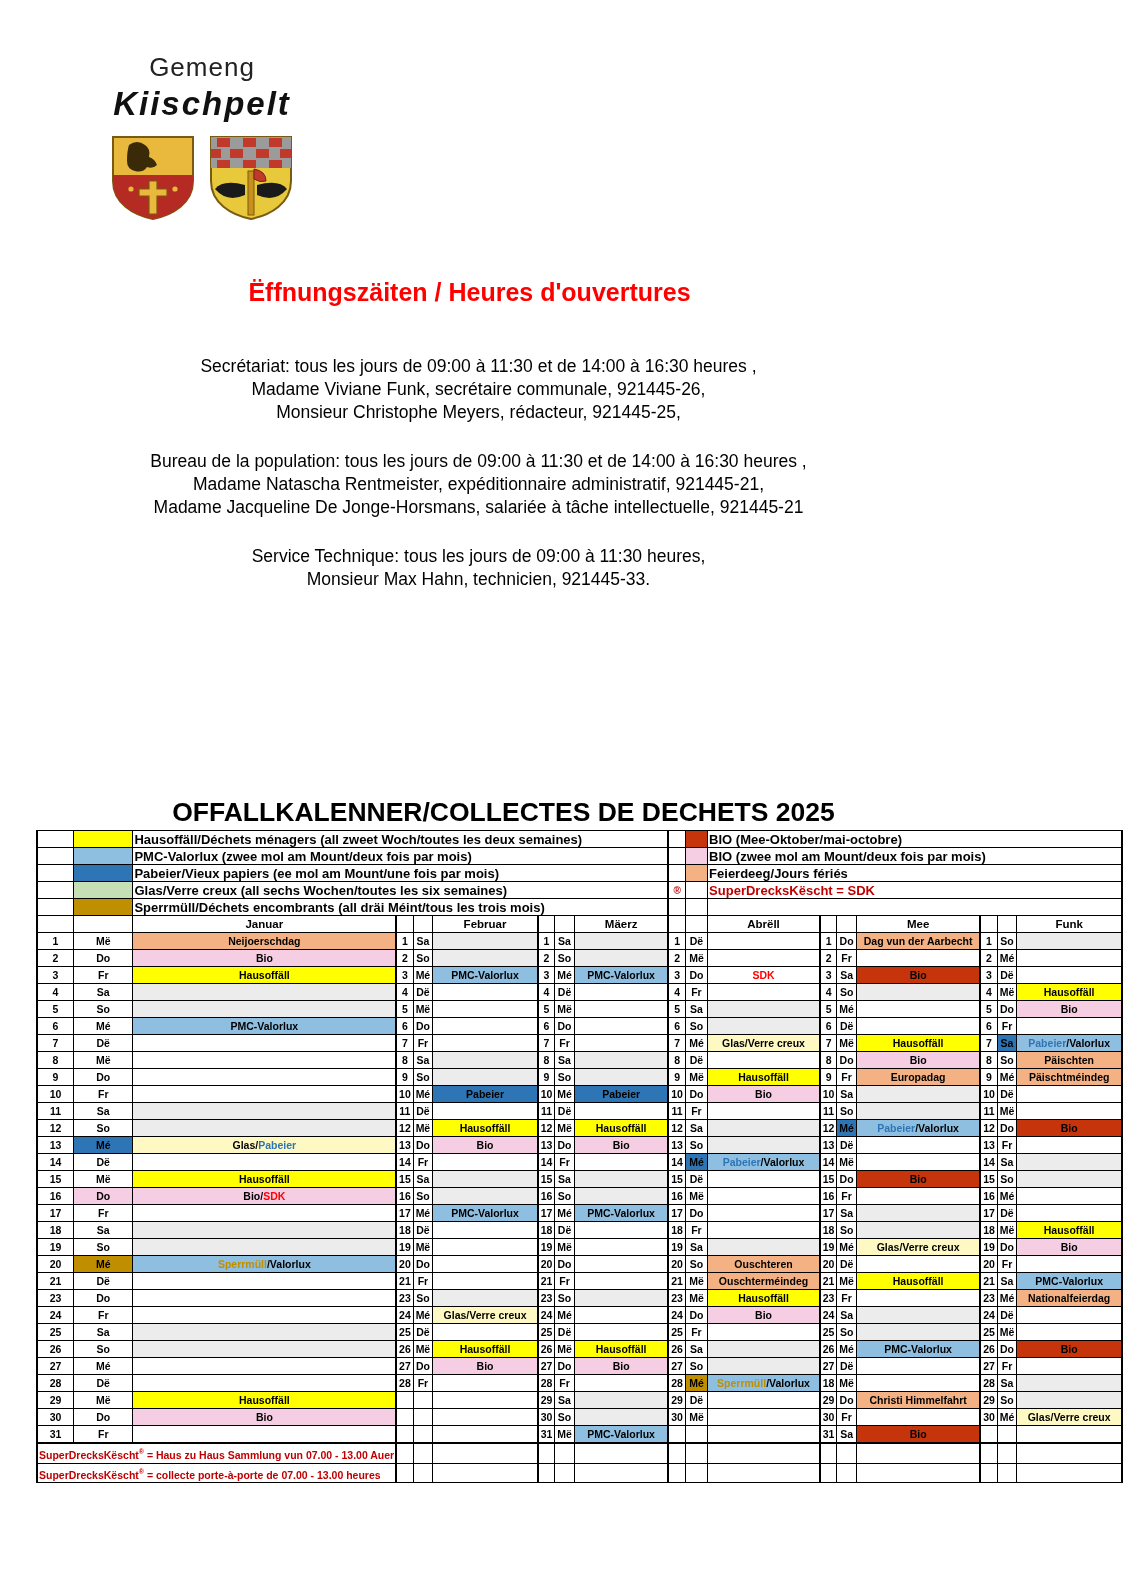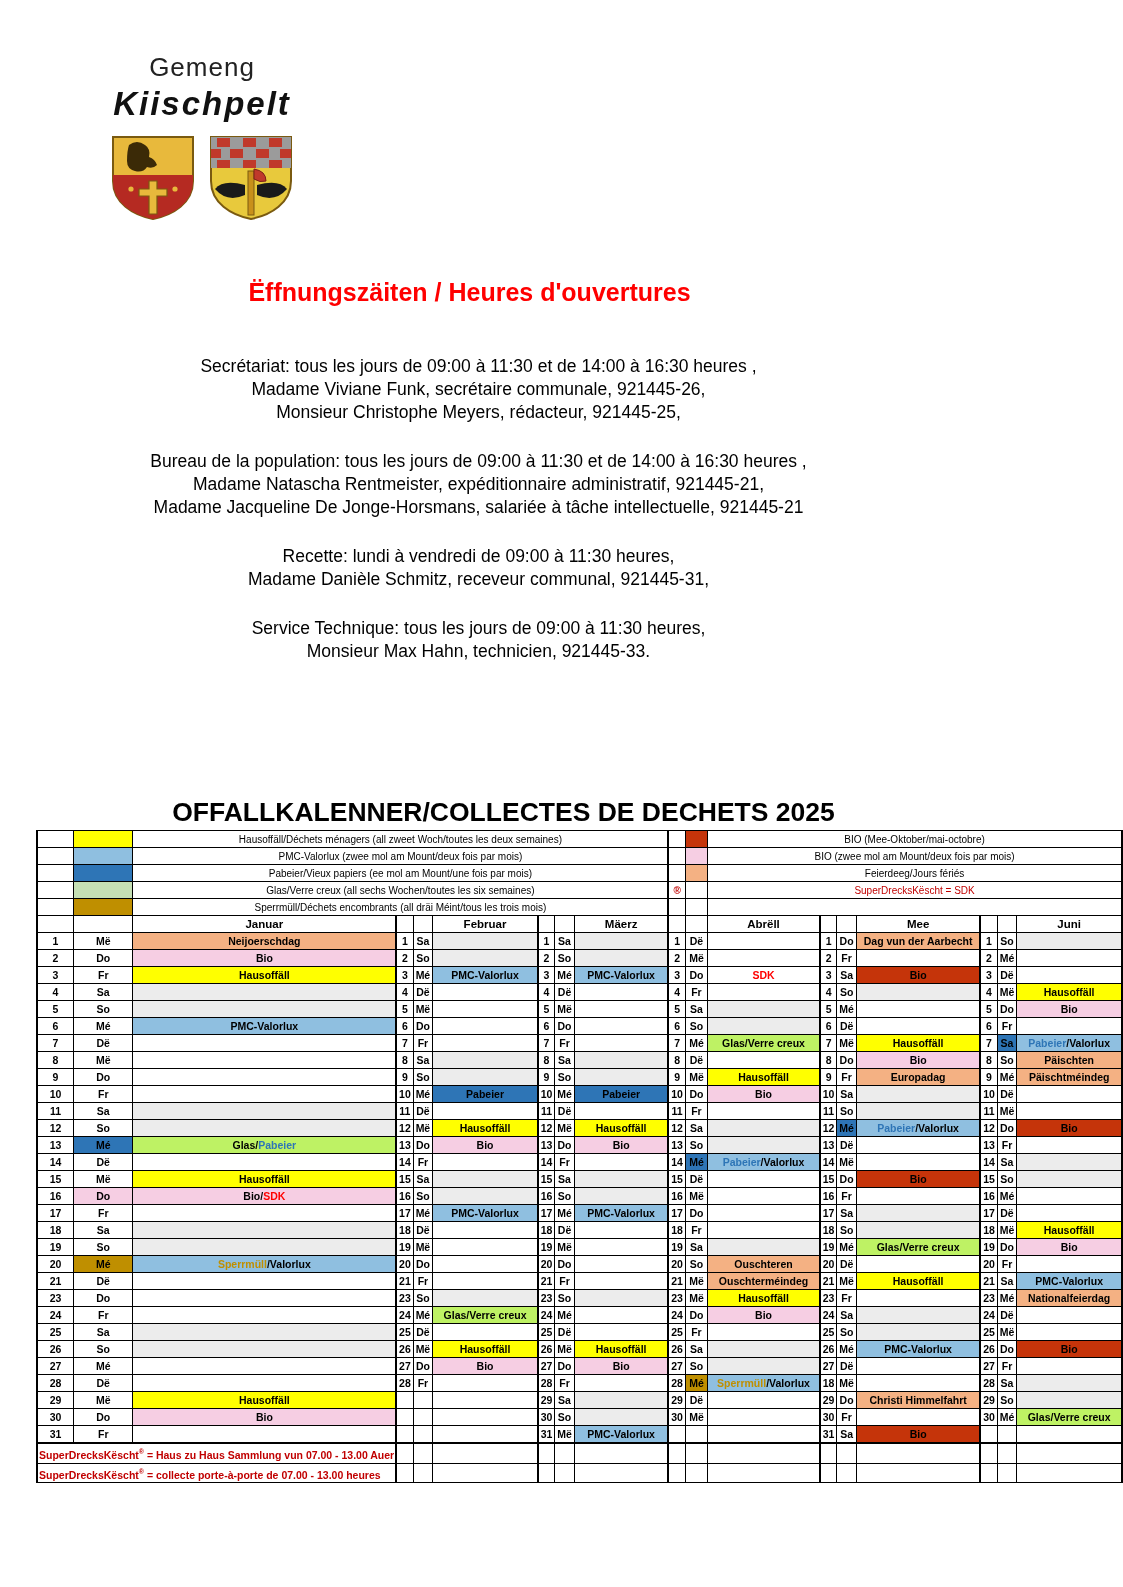--- a/index.html
+++ b/index.html
@@ -48,31 +48,31 @@
   }
   .thick-r{border-right:2px solid #000 !important;}
   .thick-l{border-left:2px solid #000 !important;}
   .thick-b{border-bottom:2px solid #000 !important;margin-left:40px;}
   .num{text-align:center;width:18px;}
   .dow{text-align:center;width:22px;}
   .ev{text-align:center;}
   .mname{text-align:center;font-weight:bold;font-size:11.5px;}
   .legend-sw{width:32px;}
   .legend-mark{width:18px;text-align:center;color:#c00000;font-size:10px;}
-  .legend-txt{font-size:10px;font-weight:normal;padding-left:3px;text-align:center;}
+  .legend-txt{font-size:13px;font-weight:bold;padding-left:3px;text-align:left;}
   .legend-blank{width:14px;}
   .sdk-red{color:#c00000;}
   .footnote{font-size:10.5px;font-weight:bold;color:#c00000;text-align:left;padding-left:3px;}
   sup{font-size:7px;vertical-align:super;}
 
   
   .c-yellow{background:#ffff00;}
   .c-lightblue{background:#8fbfe0;}
   .c-blue{background:#2e75b6;}
-  .c-green{background:#bef264;}
+  .c-green{background:#fef9c3;}
   .c-brown{background:#bf8f00;}
   .c-darkred{background:#c5340a;}
   .c-pink{background:#f6cee3;}
   .c-orange{background:#f4b183;}
   .c-weekend{background:#ececec;}
   .t-blue{color:#2e75b6;}
   .t-brown{color:#bf8f00;}
   .t-red{color:#ff0000;}
 </style>
 </head>
@@ -121,24 +121,20 @@
     <div>Secrétariat: tous les jours de 09:00 à 11:30 et de 14:00 à 16:30 heures ,</div>
     <div>Madame Viviane Funk, secrétaire communale, 921445-26,</div>
     <div>Monsieur Christophe Meyers, rédacteur, 921445-25,</div>
   </div>
   <div class="hours-para">
     <div>Bureau de la population: tous les jours de 09:00 à 11:30 et de 14:00 à 16:30 heures ,</div>
     <div>Madame Natascha Rentmeister, expéditionnaire administratif, 921445-21,</div>
     <div>Madame Jacqueline De Jonge-Horsmans, salariée à tâche intellectuelle, 921445-21</div>
   </div>
   <div class="hours-para">
-    <div>Recette: lundi à vendredi de 09:00 à 11:30 heures,</div>
-    <div>Madame Danièle Schmitz, receveur communal, 921445-31,</div>
-  </div>
-  <div class="hours-para">
     <div>Service Technique: tous les jours de 09:00 à 11:30 heures,</div>
     <div>Monsieur Max Hahn, technicien, 921445-33.</div>
   </div>
 </div>
 
 <div id="cal-title">OFFALLKALENNER/COLLECTES DE DECHETS 2025</div>
 <table id="cal">
   <colgroup>
     <col style="width:18px">
       <col style="width:22px">
@@ -211,21 +207,21 @@
         <td class="dow"></td>
         <td class="mname thick-r">Mäerz</td>
         <td class="num thick-l"></td>
         <td class="dow"></td>
         <td class="mname thick-r">Abrëll</td>
         <td class="num thick-l"></td>
         <td class="dow"></td>
         <td class="mname thick-r">Mee</td>
         <td class="num thick-l"></td>
         <td class="dow"></td>
-        <td class="mname thick-r">Juni</td>
+        <td class="mname thick-r">Funk</td>
       </tr>
       <tr>
         <td class="num thick-l">1</td>
         <td class="dow ">Më</td>
         <td class="ev c-orange thick-r">Neijoerschdag</td>
         <td class="num thick-l">1</td>
         <td class="dow ">Sa</td>
         <td class="ev c-weekend thick-r"></td>
         <td class="num thick-l">1</td>
         <td class="dow ">Sa</td>

